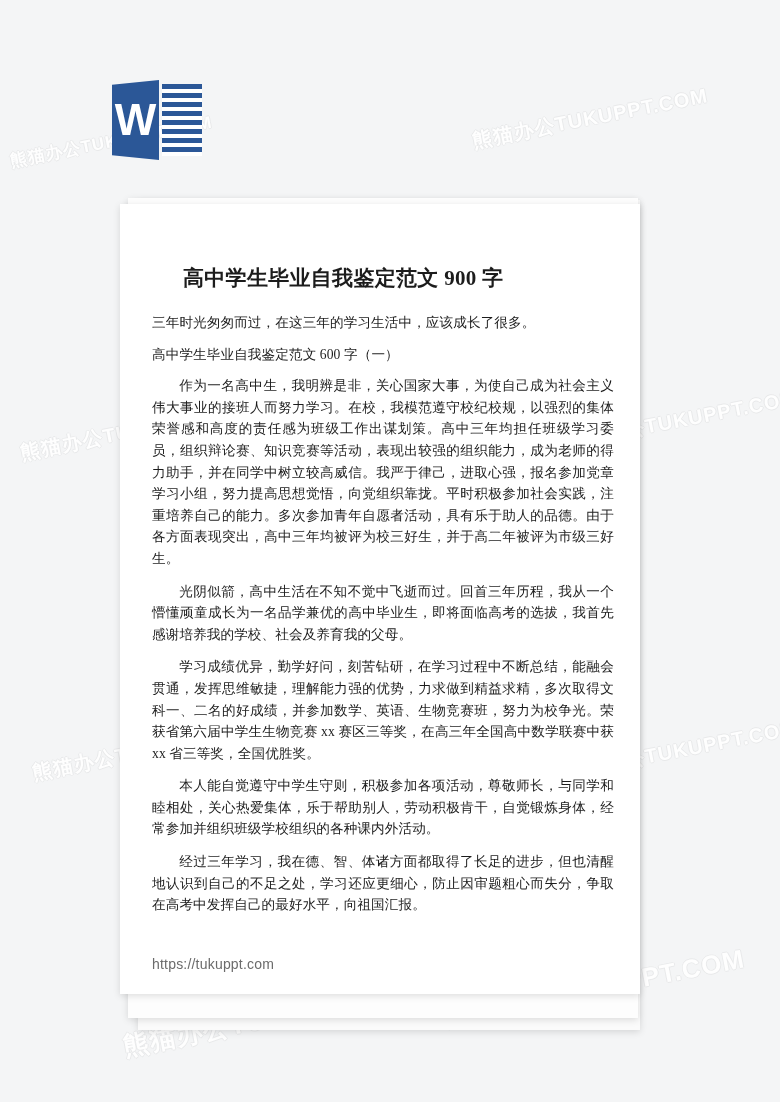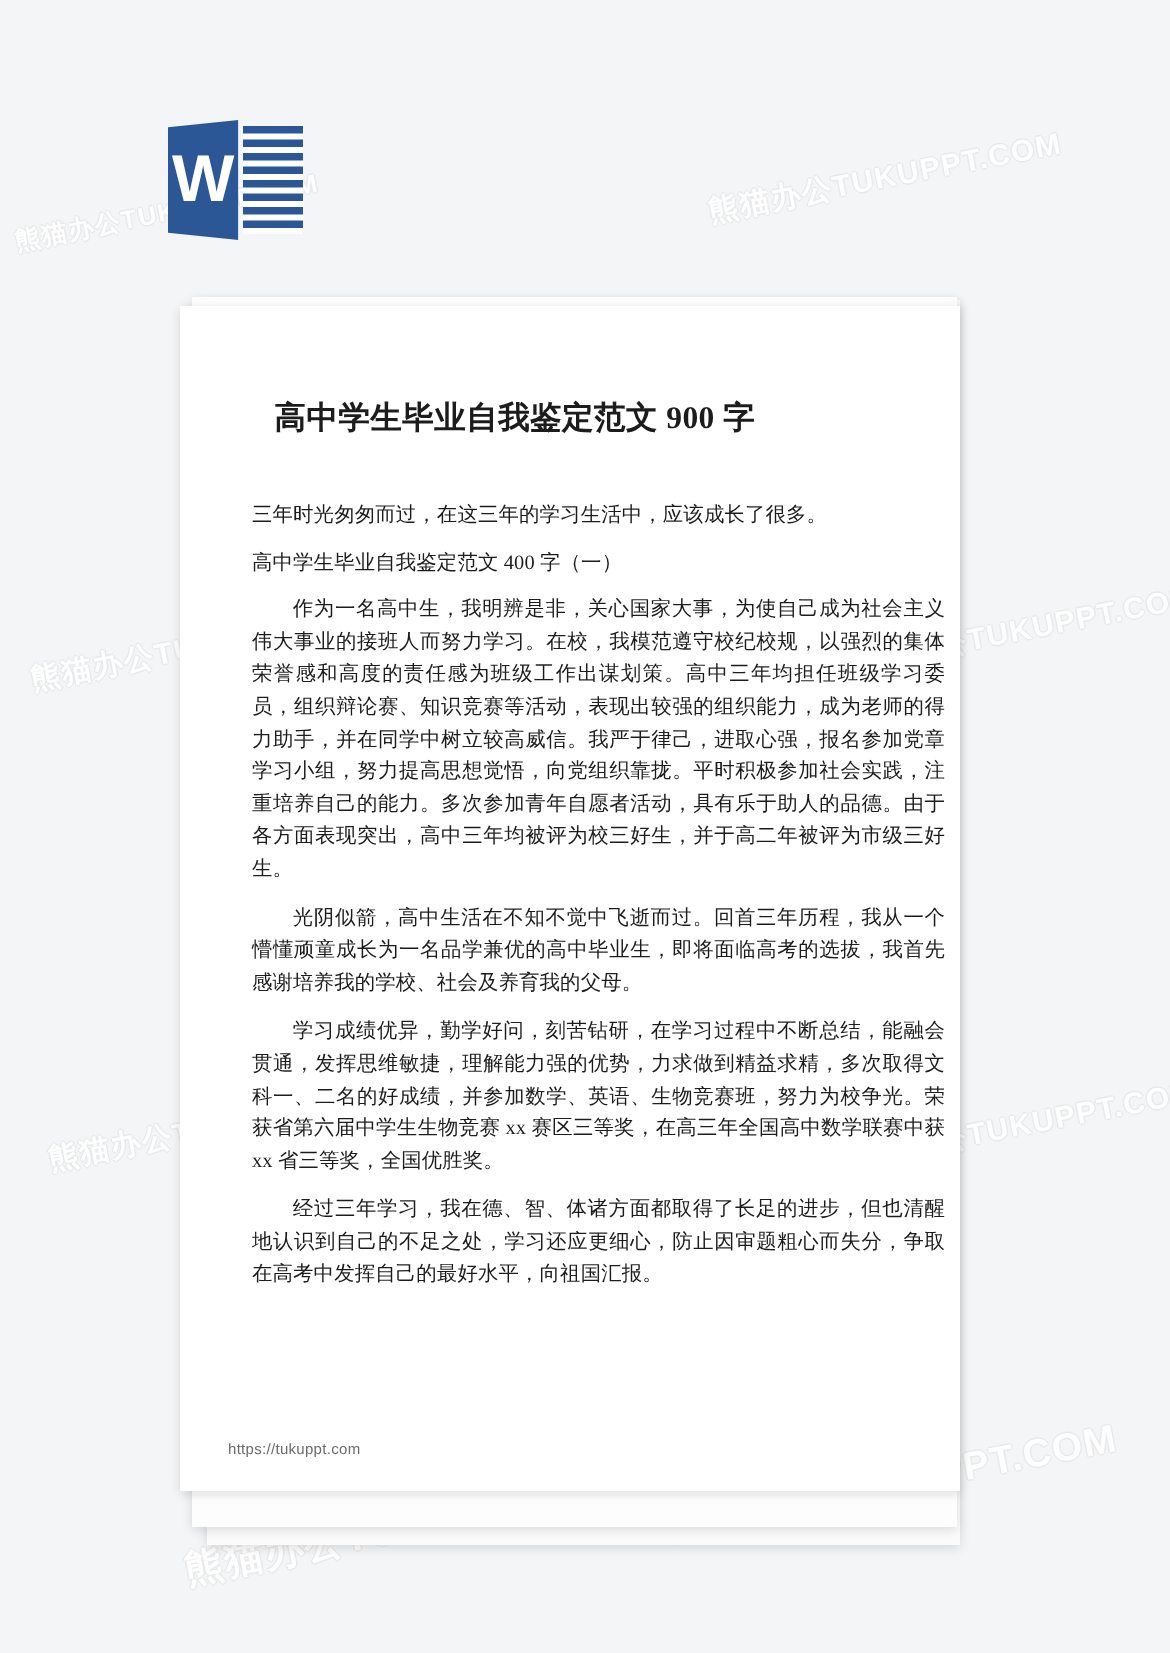--- a/index.html
+++ b/index.html
@@ -144,43 +144,42 @@
     left: 63px;
     top: 62px;
     width: 420px;
     font-size: 21px;
     font-weight: bold;
     line-height: 24px;
     letter-spacing: 0.3px;
   }
   #doc-flow {
     position: absolute;
-    left: 48px;
+    left: 32px;
     top: 108px;
     width: 462px;
-    margin-top: 20px;
   }
   .p {
     font-size: 13.6px;
     line-height: 21.6px;
     text-align: justify;
     text-justify: inter-ideograph;
     margin: 0 0 11px 0;
     letter-spacing: 0.1px;
     word-break: break-all;
   }
   .p.indent { text-indent: 2em; }
   .p.sub { text-indent: 0; margin-bottom: 10px; }
 
   #doc-footer {
     position: absolute;
     left: 32px;
     bottom: 22px;
     font-family: "Liberation Sans", sans-serif;
-    font-size: 10px;
+    font-size: 14px;
     color: #6b6b6b;
     letter-spacing: 0.2px;
     margin-top: 15px;
   }
 </style>
 </head>
 <body>
 
 <div id="watermark-layer">
     <div class="wm wm-c" style="left: 8px; top: 150px;">熊猫办公TUKUPPT.COM</div>
@@ -213,20 +212,21 @@
         <i></i>
         <i></i>
     </div>
   </div>
 </div>
 
 <div id="doc">
   <div id="doc-title">高中学生毕业自我鉴定范文 900 字</div>
   <div id="doc-flow">
       <div class="p sub">三年时光匆匆而过，在这三年的学习生活中，应该成长了很多。</div>
-      <div class="p sub">高中学生毕业自我鉴定范文 400 字（一）</div>
+      <div class="p sub">高中学生毕业自我鉴定范文 600 字（一）</div>
       <div class="p indent">作为一名高中生，我明辨是非，关心国家大事，为使自己成为社会主义伟大事业的接班人而努力学习。在校，我模范遵守校纪校规，以强烈的集体荣誉感和高度的责任感为班级工作出谋划策。高中三年均担任班级学习委员，组织辩论赛、知识竞赛等活动，表现出较强的组织能力，成为老师的得力助手，并在同学中树立较高威信。我严于律己，进取心强，报名参加党章学习小组，努力提高思想觉悟，向党组织靠拢。平时积极参加社会实践，注重培养自己的能力。多次参加青年自愿者活动，具有乐于助人的品德。由于各方面表现突出，高中三年均被评为校三好生，并于高二年被评为市级三好生。</div>
       <div class="p indent">光阴似箭，高中生活在不知不觉中飞逝而过。回首三年历程，我从一个懵懂顽童成长为一名品学兼优的高中毕业生，即将面临高考的选拔，我首先感谢培养我的学校、社会及养育我的父母。</div>
       <div class="p indent">学习成绩优异，勤学好问，刻苦钻研，在学习过程中不断总结，能融会贯通，发挥思维敏捷，理解能力强的优势，力求做到精益求精，多次取得文科一、二名的好成绩，并参加数学、英语、生物竞赛班，努力为校争光。荣获省第六届中学生生物竞赛 xx 赛区三等奖，在高三年全国高中数学联赛中获 xx 省三等奖，全国优胜奖。</div>
+      <div class="p indent">本人能自觉遵守中学生守则，积极参加各项活动，尊敬师长，与同学和睦相处，关心热爱集体，乐于帮助别人，劳动积极肯干，自觉锻炼身体，经常参加并组织班级学校组织的各种课内外活动。</div>
       <div class="p indent">经过三年学习，我在德、智、体诸方面都取得了长足的进步，但也清醒地认识到自己的不足之处，学习还应更细心，防止因审题粗心而失分，争取在高考中发挥自己的最好水平，向祖国汇报。</div>
     </div>
   <div id="doc-footer">https://tukuppt.com</div>
 </div>
 
 </body></html>

